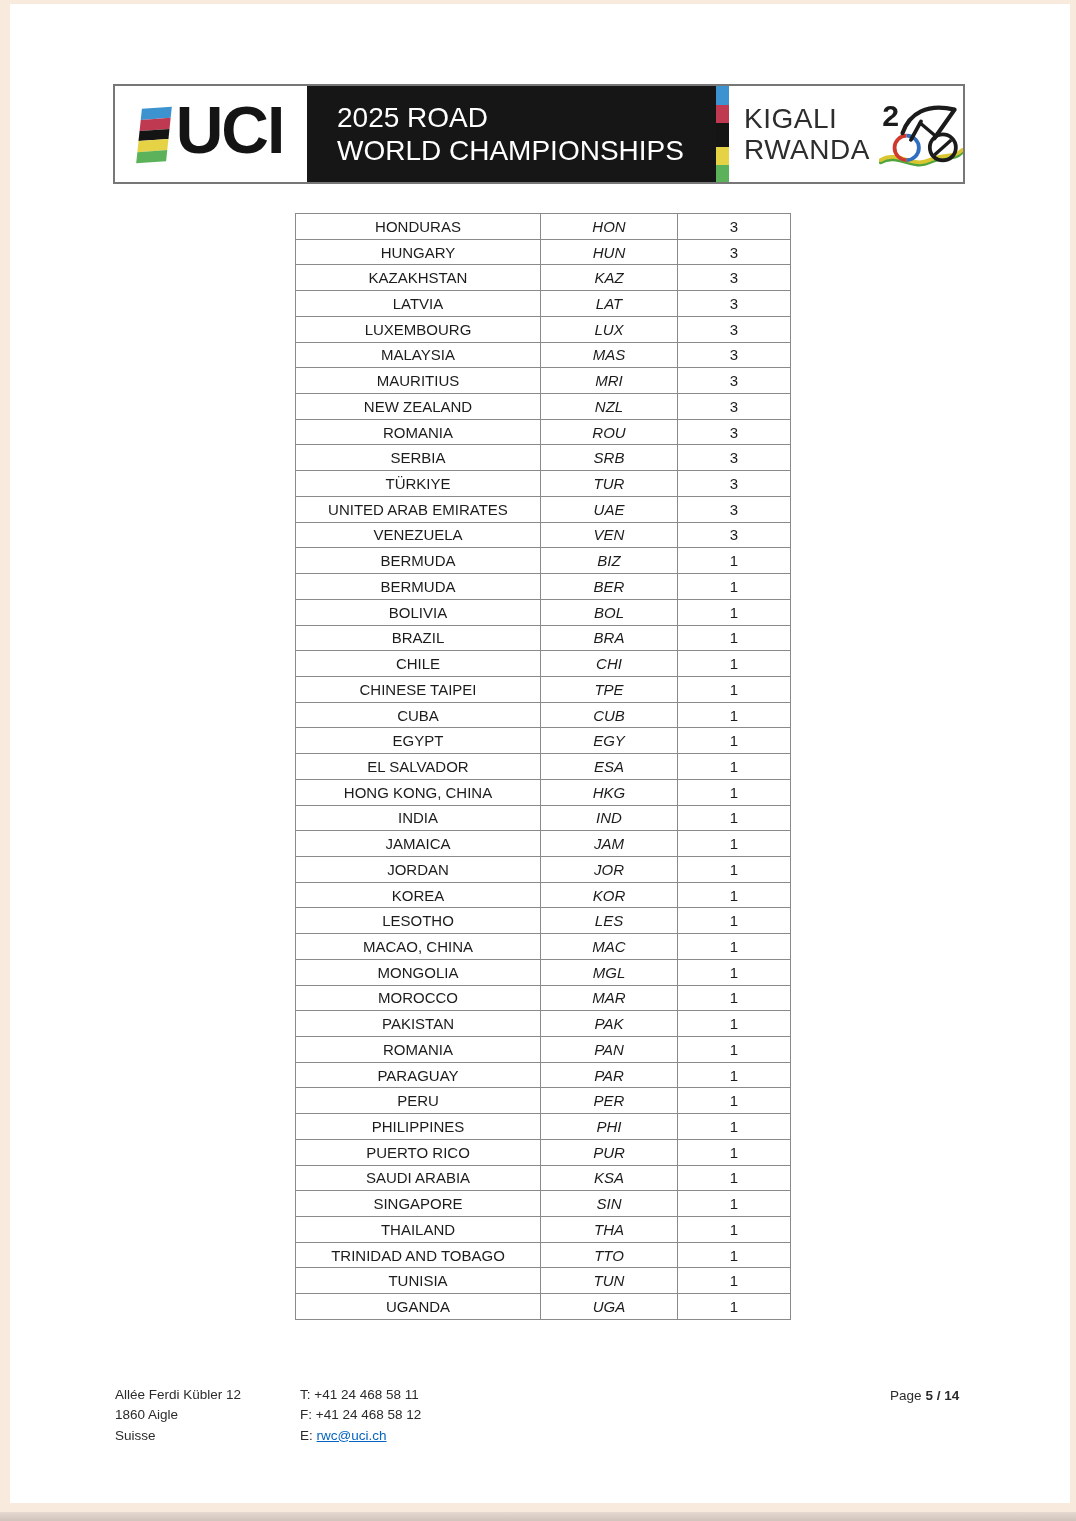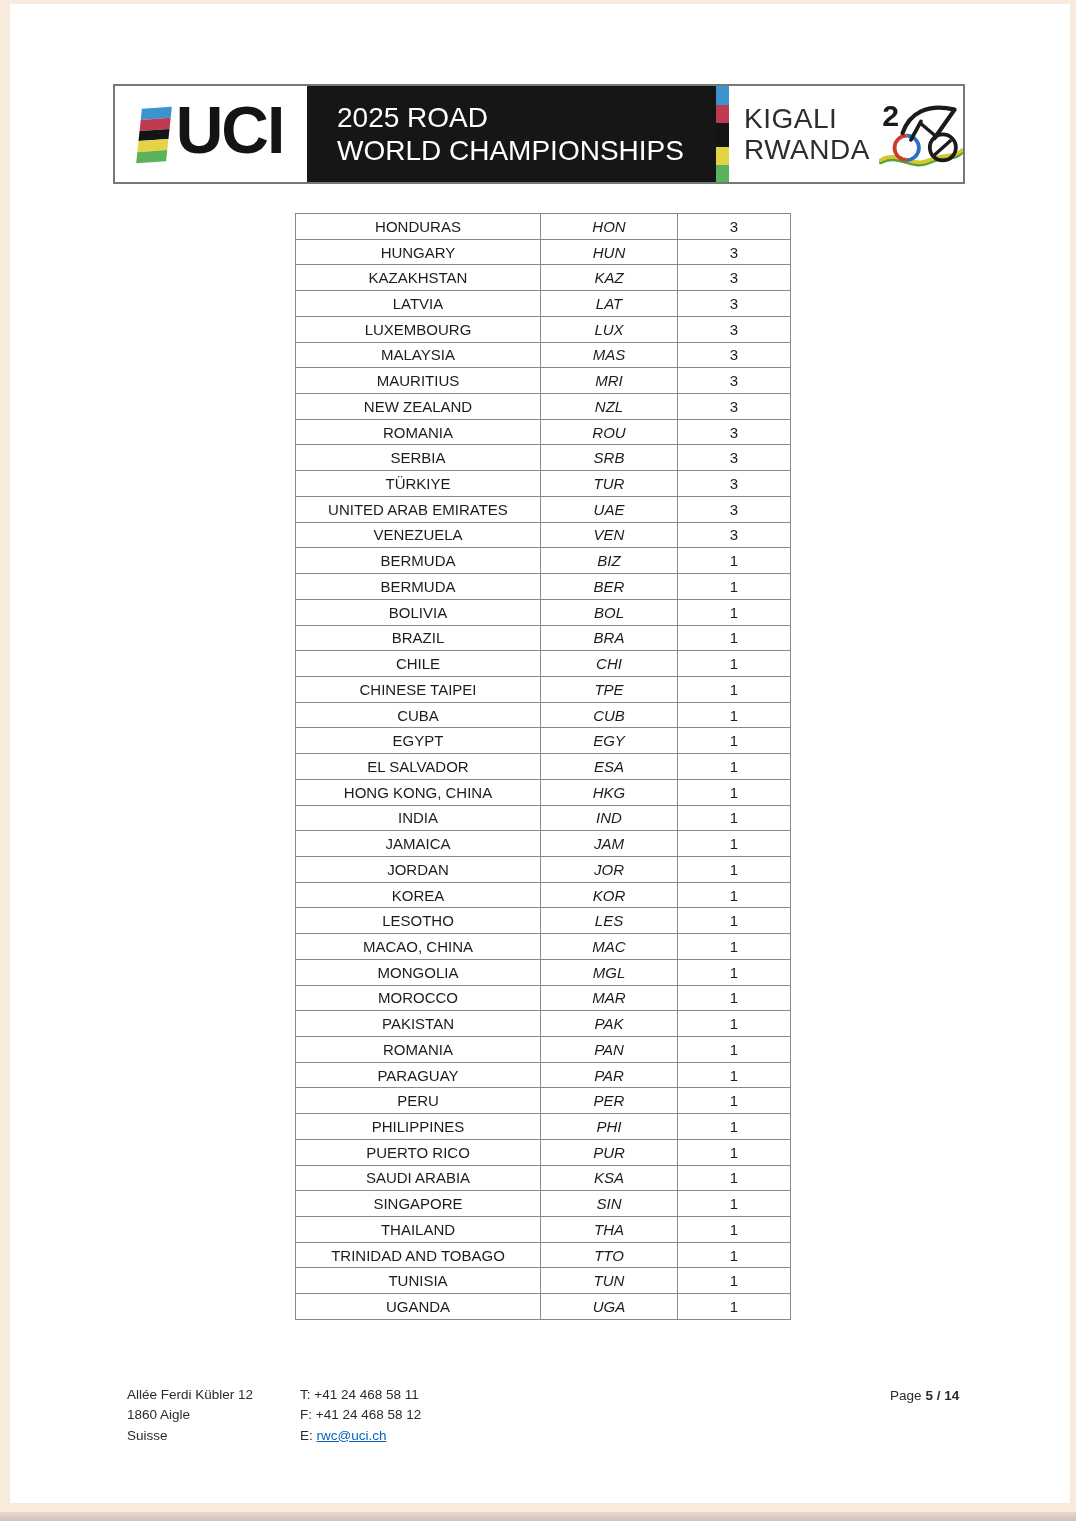--- a/index.html
+++ b/index.html
@@ -117,21 +117,21 @@
   td.code    { width: 137px; text-align: center; font-style: italic; }
   td.quota   { width: 113px; text-align: center; }
 
   
   .footer-address, .footer-contact {
     position: absolute;
     font-size: 13.5px;
     color: #2b2b2b;
     line-height: 1.5;
   }
-  .footer-address { left: 105px; top: 1381px; margin-left: 12px; }
+  .footer-address { left: 105px; top: 1381px; }
   .footer-contact { left: 290px; top: 1381px; }
   .footer-contact a.email {
     color: #0563c1;
     text-decoration: underline;
   }
   .footer-page {
     position: absolute;
     left: 880px; top: 1384px;
     font-size: 13.5px;
     color: #2b2b2b;

